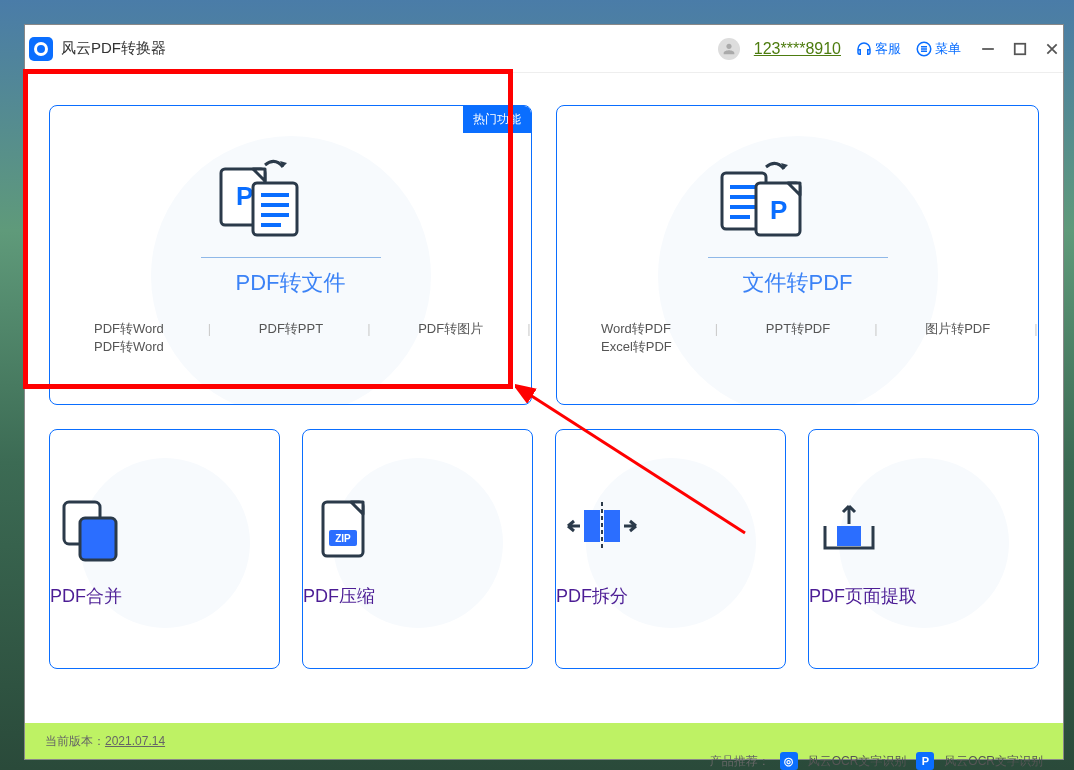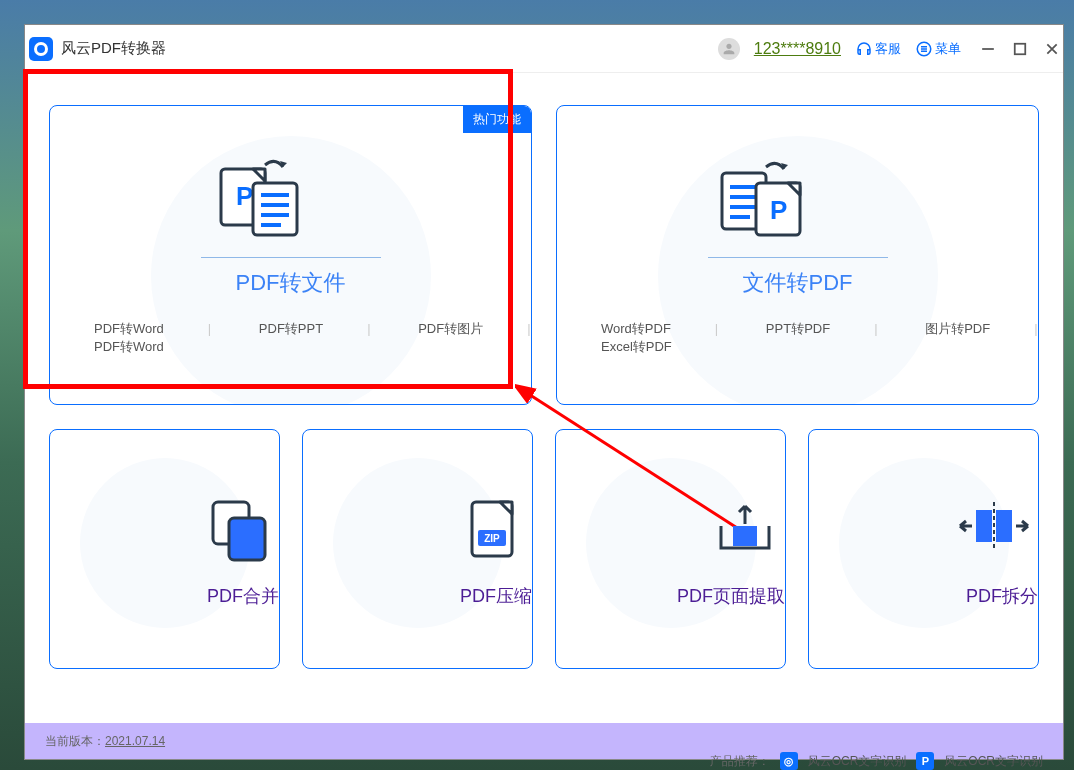--- a/index.html
+++ b/index.html
@@ -168,42 +168,42 @@
 }
 .row2 {
   display: flex;
   gap: 22px;
 }
 .small-card {
   flex: 1;
   height: 240px;
   display: flex;
   flex-direction: column;
-  align-items: flex-end;
+  align-items: flex-start;
   justify-content: center;
 }
 .small-card .bg-circle2 {
   position: absolute;
   width: 170px; height: 170px;
   border-radius: 50%;
   background: #f7fafd;
   top: 28px;
   left: 50%;
   transform: translateX(-50%);
 }
 .small-title {
   font-size: 18px;
   color: #4c1d95;
   position: relative;
   z-index: 1;
   margin-top: 14px;
 }
 .footer {
   height: 36px;
-  background: #c4b5fd;
+  background: #bef264;
   display: flex;
   align-items: center;
   padding: 0 20px;
   font-size: 12px;
   color: #666;
 }
 .footer-right {
   margin-left: auto;
   display: flex;
   align-items: center;
@@ -355,38 +355,38 @@
           <rect x="20" y="12" width="40" height="54" rx="4" fill="#fff" stroke="#2b3a4a" stroke-width="3"></rect>
           <path d="M48 12 h12 v12 z" fill="#fff" stroke="#2b3a4a" stroke-width="3" stroke-linejoin="round"></path>
           <rect x="26" y="40" width="28" height="16" rx="2" fill="#2b6eff"></rect>
           <text x="40" y="52" font-size="10" font-weight="bold" fill="#fff" text-anchor="middle">ZIP</text>
         </svg>
         <div class="small-title">PDF压缩</div>
       </div>
 
       <div class="card small-card">
         <div class="bg-circle2"></div>
-        <svg class="icon-svg" width="80" height="80">
-          <path d="M16 36 v22 h48 v-22" fill="none" stroke="#2b3a4a" stroke-width="3"></path>
-          <rect x="28" y="36" width="24" height="20" fill="#2b6eff"></rect>
-          <path d="M40 34 v-18 M40 16 l-6 6 M40 16 l6 6" fill="none" stroke="#2b3a4a" stroke-width="3"></path>
-        </svg>
-        <div class="small-title">PDF页面提取</div>
-      </div>
-
-      <div class="card small-card">
-        <div class="bg-circle2"></div>
         <svg class="icon-svg" width="90" height="80">
           <rect x="28" y="20" width="16" height="32" fill="#2b6eff"></rect>
           <rect x="48" y="20" width="16" height="32" fill="#2b6eff"></rect>
           <line x1="46" y1="12" x2="46" y2="60" stroke="#2b3a4a" stroke-width="2" stroke-dasharray="4 3"></line>
           <path d="M24 36 h-12 M12 36 l6 -5 M12 36 l6 5" fill="none" stroke="#2b3a4a" stroke-width="3"></path>
           <path d="M68 36 h12 M80 36 l-6 -5 M80 36 l-6 5" fill="none" stroke="#2b3a4a" stroke-width="3"></path>
         </svg>
         <div class="small-title">PDF拆分</div>
+      </div>
+
+      <div class="card small-card">
+        <div class="bg-circle2"></div>
+        <svg class="icon-svg" width="80" height="80">
+          <path d="M16 36 v22 h48 v-22" fill="none" stroke="#2b3a4a" stroke-width="3"></path>
+          <rect x="28" y="36" width="24" height="20" fill="#2b6eff"></rect>
+          <path d="M40 34 v-18 M40 16 l-6 6 M40 16 l6 6" fill="none" stroke="#2b3a4a" stroke-width="3"></path>
+        </svg>
+        <div class="small-title">PDF页面提取</div>
       </div>
     </div>
 
     <div class="red-highlight" style="top:-4px; left:-2px; width:490px; height:320px;"></div>
 
     <svg class="arrow-svg" style="top:300px; left:490px;" width="260" height="180">
       <defs>
           <marker id="ah" markerWidth="10" markerHeight="10" refX="2" refY="3" orient="auto">
             <path d="M0,0 L0,6 L8,3 z" fill="#ff0000"></path>
           </marker>

